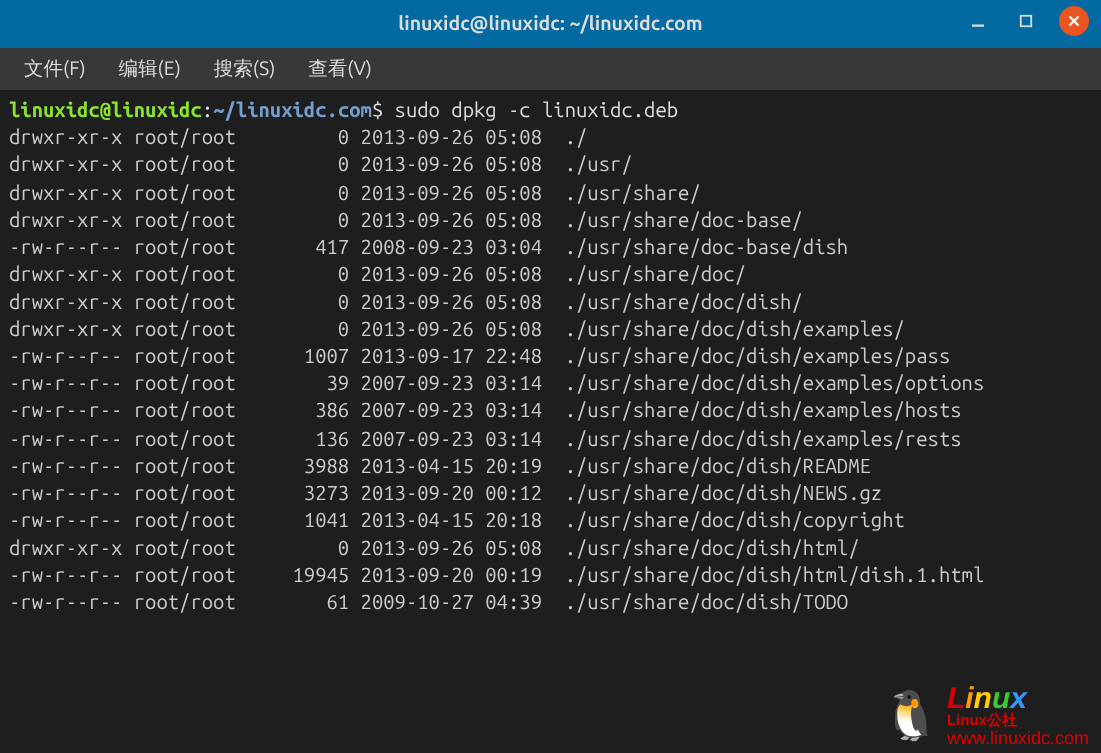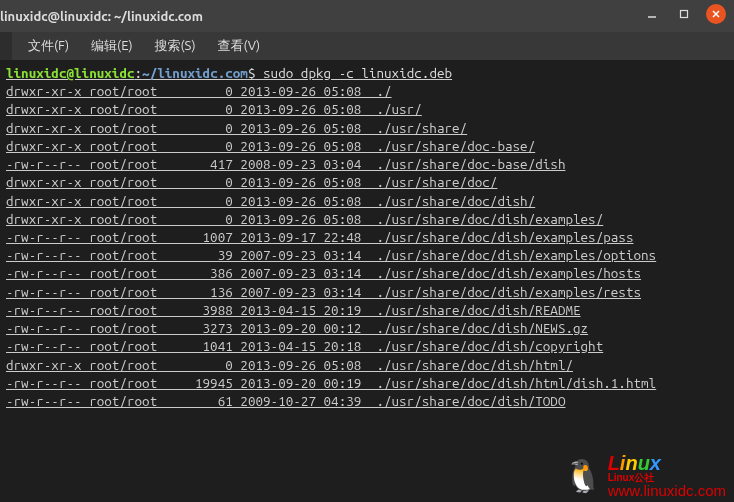--- a/index.html
+++ b/index.html
@@ -7,23 +7,24 @@
       width: 734px;
       height: 502px;
       background: #2d2d2d;
       font-family: "Ubuntu Mono", "DejaVu Sans Mono", monospace;
       font-size: 13px;
       overflow: hidden;
       position: relative;
     }
     .titlebar {
       height: 32px;
-      background: #404040;
+      background: #0369a1;
       display: flex;
       align-items: center;
+      justify-content: center;
       position: relative;
       color: #ddd;
       font-family: "Ubuntu", sans-serif;
       font-size: 13px;
       font-weight: bold;
     }
     .window-controls {
       position: absolute;
       right: 8px;
       top: 4px;
@@ -45,58 +46,57 @@
     .menubar {
       height: 28px;
       background: #383838;
       display: flex;
       align-items: center;
       padding: 0 6px;
       gap: 2px;
       font-family: "Ubuntu", sans-serif;
       font-size: 13px;
       color: #ddd;
-      margin-left: 12px;
     }
     .menu-item { padding: 4px 10px; }
     .terminal {
       background: #300a24;
       background: #1e1e1e;
       padding: 4px 6px;
       color: #ccc;
       line-height: 1.35;
       font-size: 13.5px;
       height: calc(100% - 60px);
       overflow: hidden;
       white-space: pre;
     }
     .prompt-user { color: #8ae234; font-weight: bold; }
     .prompt-path { color: #729fcf; font-weight: bold; }
     .prompt-cmd { color: #ddd; }
-    .line { white-space: pre-wrap; word-break: break-all; text-decoration: underline; }
+    .line { white-space: pre-wrap; word-break: break-all; }
     .watermark {
       position: absolute;
       right: 8px;
       bottom: 4px;
       display: flex;
       align-items: center;
       gap: 4px;
       font-family: Arial, sans-serif;
       pointer-events: none;
     }
     .watermark .penguin { font-size: 32px; }
     .watermark .logo-text { display: flex; flex-direction: column; line-height: 1; justify-content: flex-end; }
     .watermark .brand { font-size: 20px; font-weight: bold; font-style: italic; }
     .watermark .brand .l { color: #d00; }
     .watermark .brand .i { color: #f90; }
     .watermark .brand .n { color: #fc0; }
     .watermark .brand .u { color: #3c3; }
     .watermark .brand .x { color: #39f; }
     .watermark .sub { font-size: 10px; color: #d00; font-weight: bold; }
-    .watermark .url { font-size: 15px; color: #d00; }
+    .watermark .url { font-size: 12px; color: #d00; }
   </style>
 </head>
 <body>
 
 <div class="titlebar">
   <span>linuxidc@linuxidc: ~/linuxidc.com</span>
   <div class="window-controls">
     <div class="win-btn">
       <svg width="10" height="10" viewBox="0 0 10 10">
           <line x1="1" y1="8" x2="9" y2="8" stroke="#ddd" stroke-width="1.5"></line>

